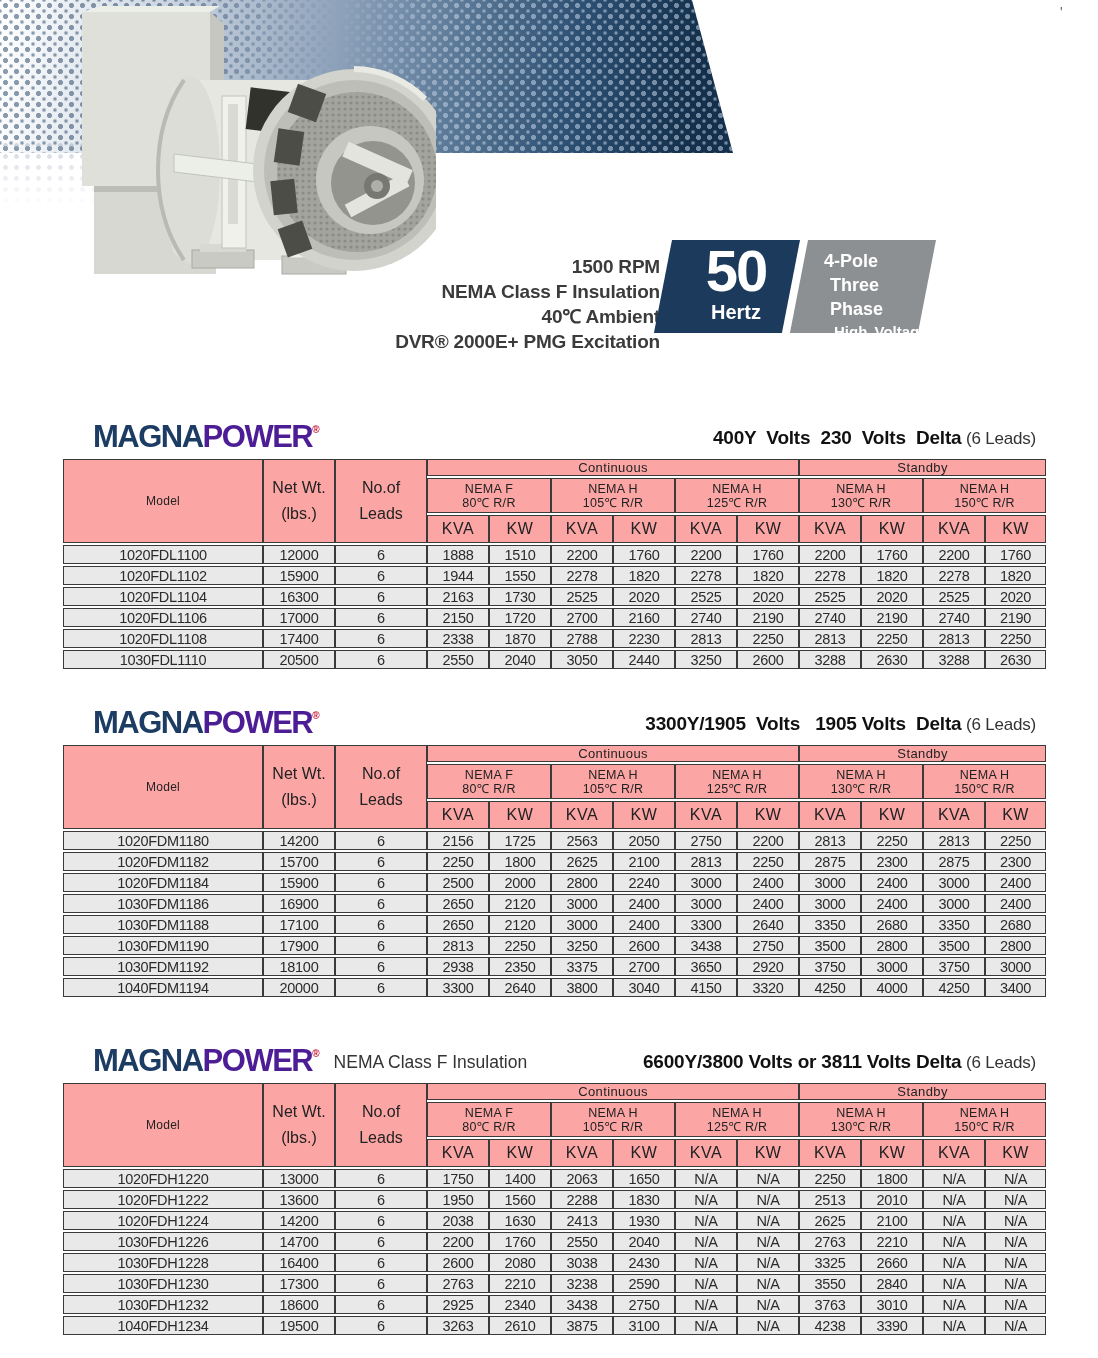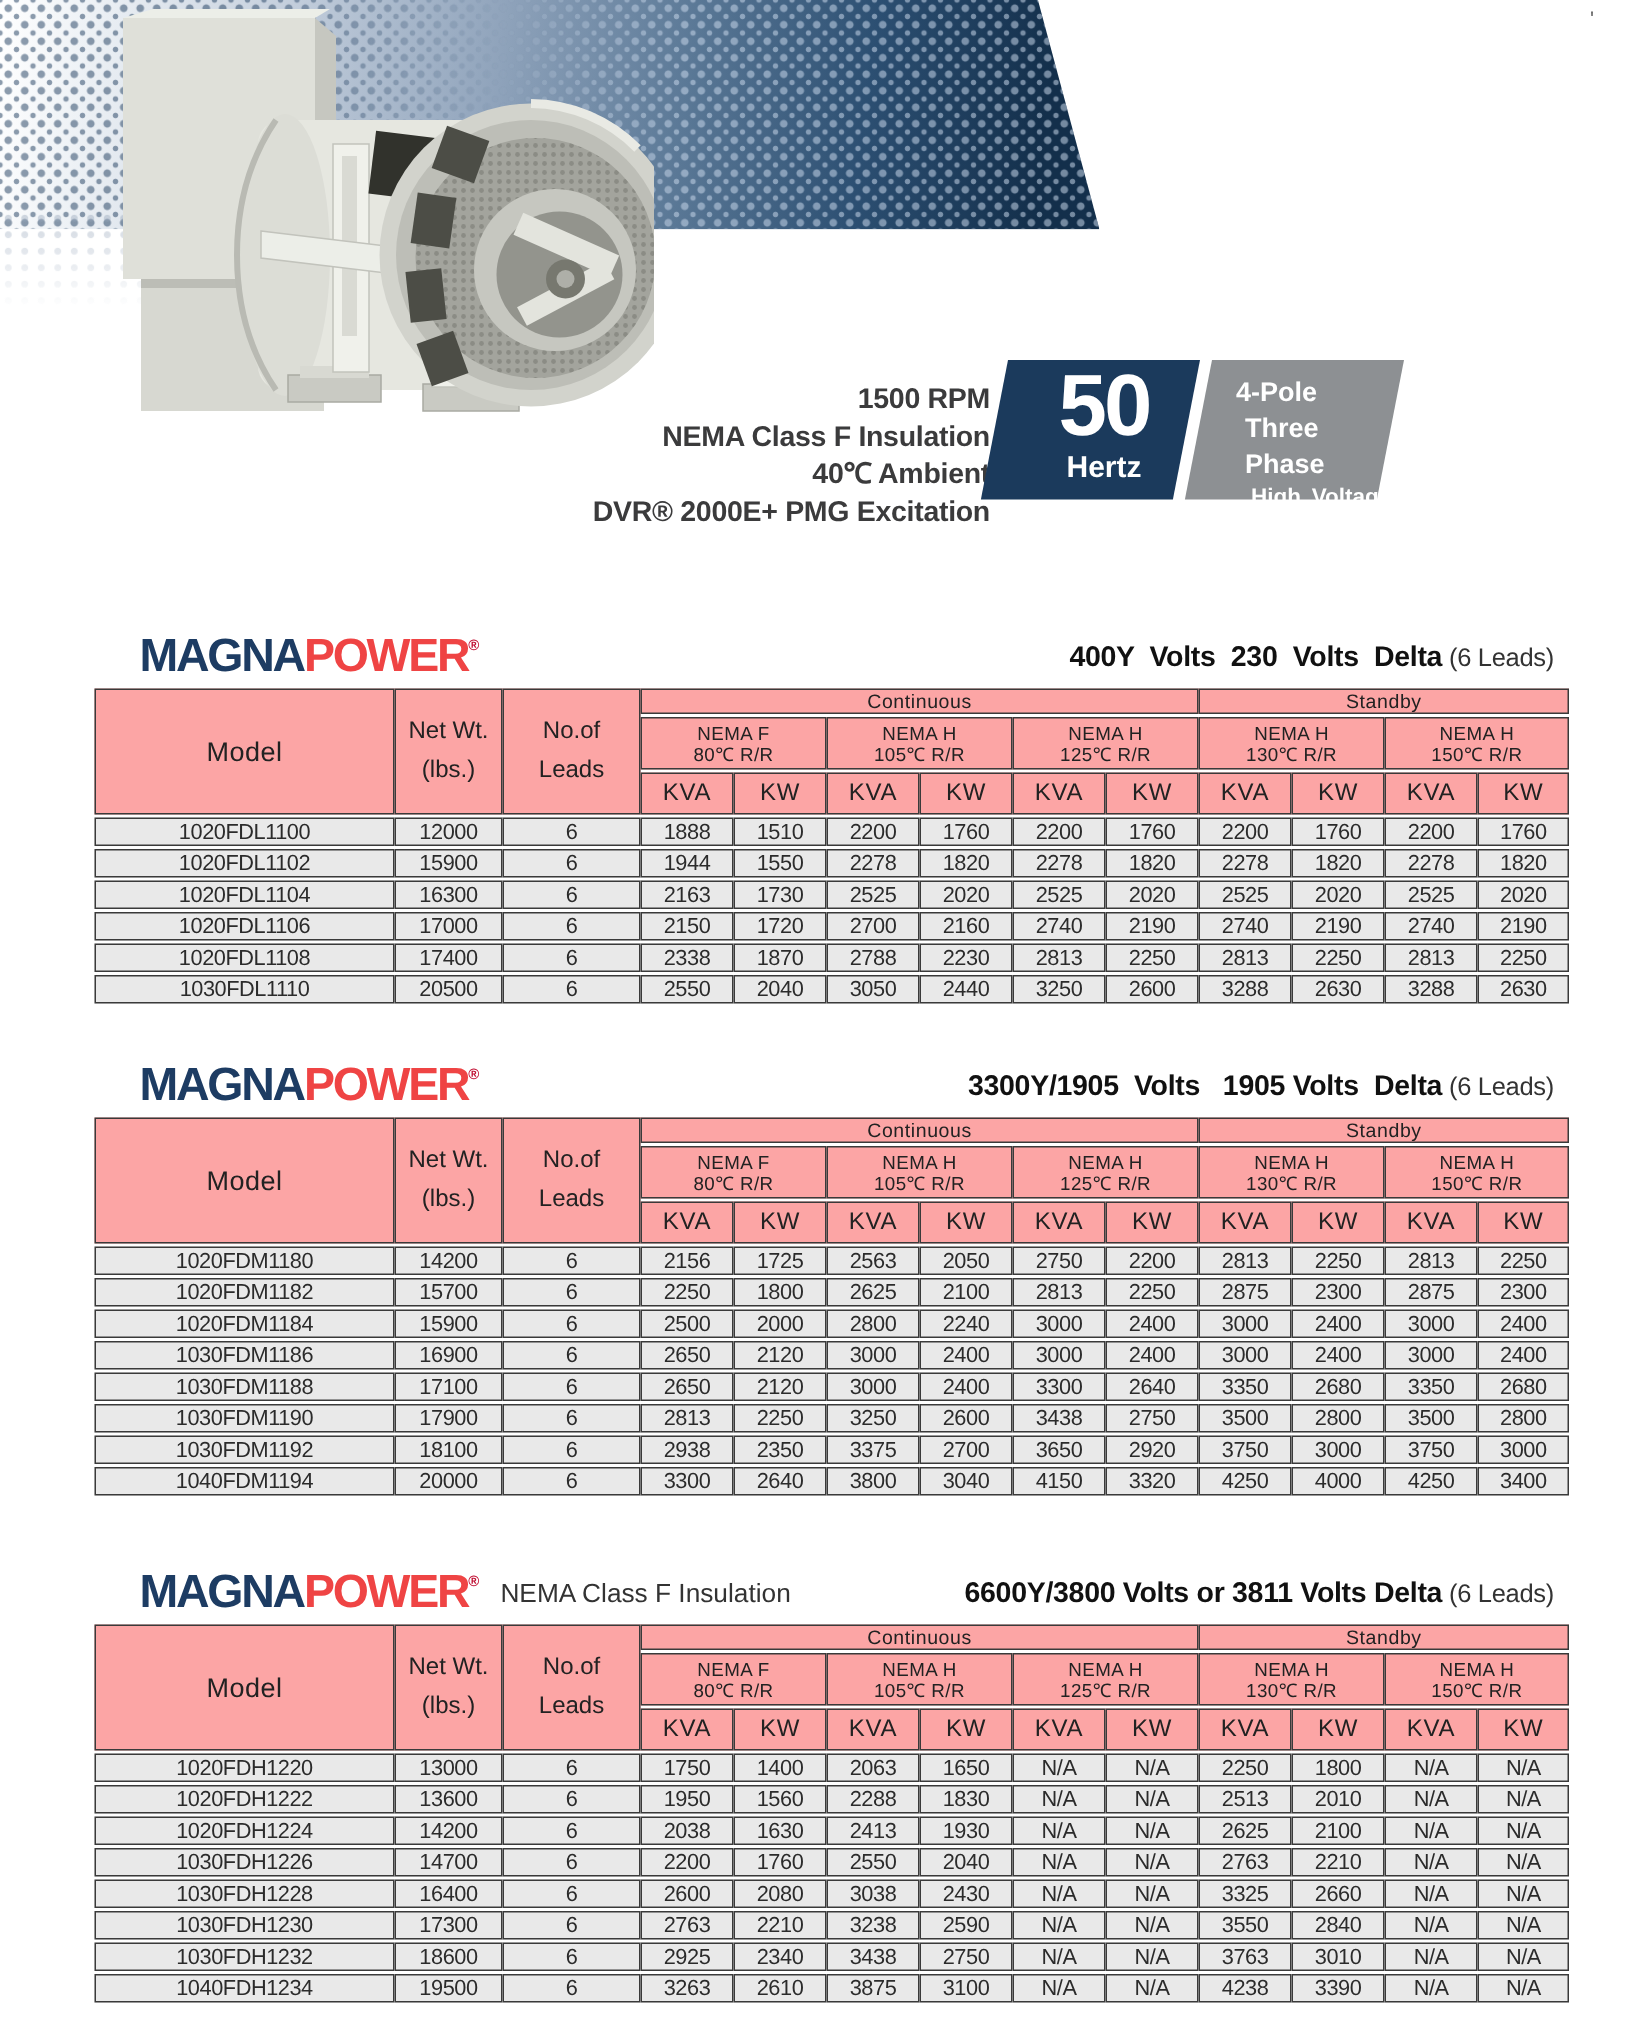--- a/index.html
+++ b/index.html
@@ -46,34 +46,34 @@
   .bp-l1,.bp-l2 { font-size:18px; font-weight:bold; line-height:24px; }
   .bp-l2 { padding-left:6px; }
   .bp-l3 { font-size:15px; font-weight:bold; line-height:22px; padding-left:10px; word-spacing:3px; }
 
   
   .section { position:absolute; left:63px; width:983px; }
   .sec-1 { top:414px; } .sec-2 { top:700px; } .sec-3 { top:1038px; }
   .sec-head { display:flex; align-items:flex-end; height:38px; margin-bottom:5px; }
   .logo { margin-left:30px; font-size:31px; font-weight:bold; letter-spacing:-1.5px; line-height:30px; white-space:nowrap; }
   .logo-magna { color:#1d3c63; }
-  .logo-power { color:#ef4444; }
+  .logo-power { color:#4c1d95; }
   .logo-reg { color:#c00d31; font-size:10px; vertical-align:14px; letter-spacing:0; }
   .sec-note { margin-left:14px; font-size:17.5px; color:#333; line-height:24px; padding-bottom:2px; white-space:pre; }
   .sec-title { margin-left:auto; margin-right:10px; font-size:19px; font-weight:bold; color:#111; line-height:24px; padding-bottom:1px; white-space:pre; letter-spacing:-0.2px;text-align:center; }
   .sec-title .light { font-weight:normal; font-size:17px; color:#333; }
 
   
   table.spec { border-collapse:separate; border-spacing:0 2px; width:983px; table-layout:fixed; }
   table.spec th, table.spec td { border:1px solid #3a3a3a; text-align:center; vertical-align:middle; overflow:hidden; }
   table.spec th { background:#fca5a5; color:#222; font-weight:normal; }
   th.h-band { height:15px; font-size:13px; font-weight:bold; letter-spacing:0.4px; }
   th.h-grp { height:35px; font-size:12.5px; line-height:14px; font-weight:bold; letter-spacing:0.3px; }
   th.h-unit { height:28px; font-size:16px; letter-spacing:0.5px; }
-  th.h-model { font-size:18px; letter-spacing:0.3px; }
+  th.h-model { font-size:12px; letter-spacing:0.3px; }
   th.h-two { font-size:16px; line-height:26px; }
   table.spec td { background:#e9e9e9; height:19px; font-size:14.5px; color:#2b2b2b; letter-spacing:-0.3px; }
   td.c-model { letter-spacing:-0.2px; }
   td.c-netwt { font-size:13.5px; }
 </style>
 </head>
 <body>
 
 <div class="page">
 

